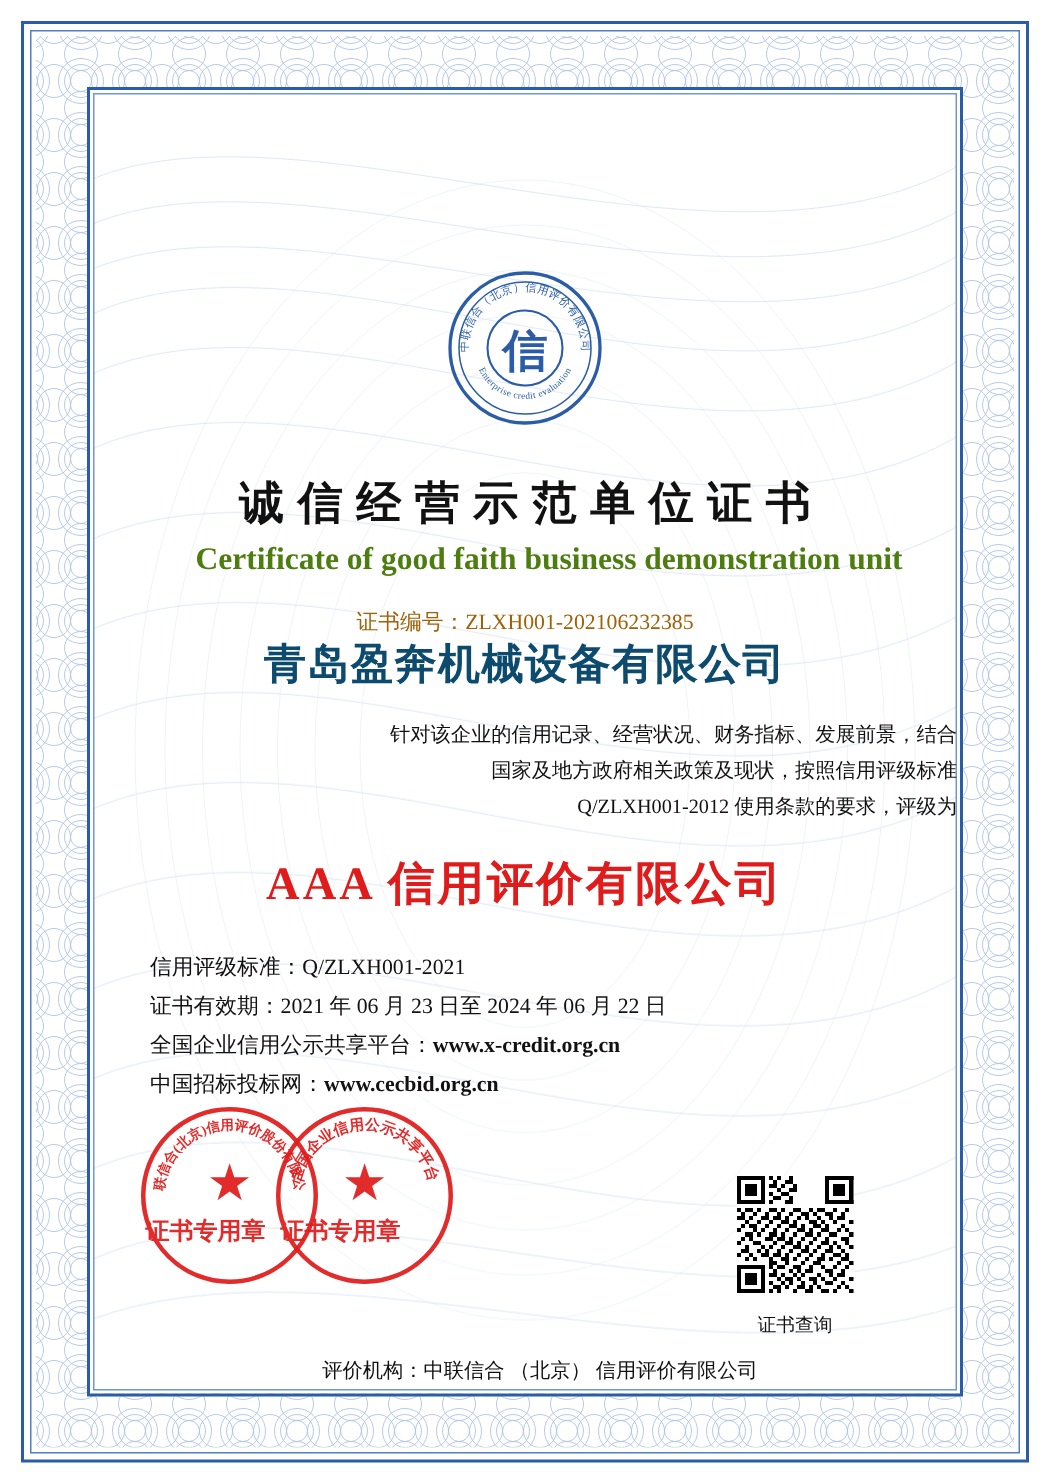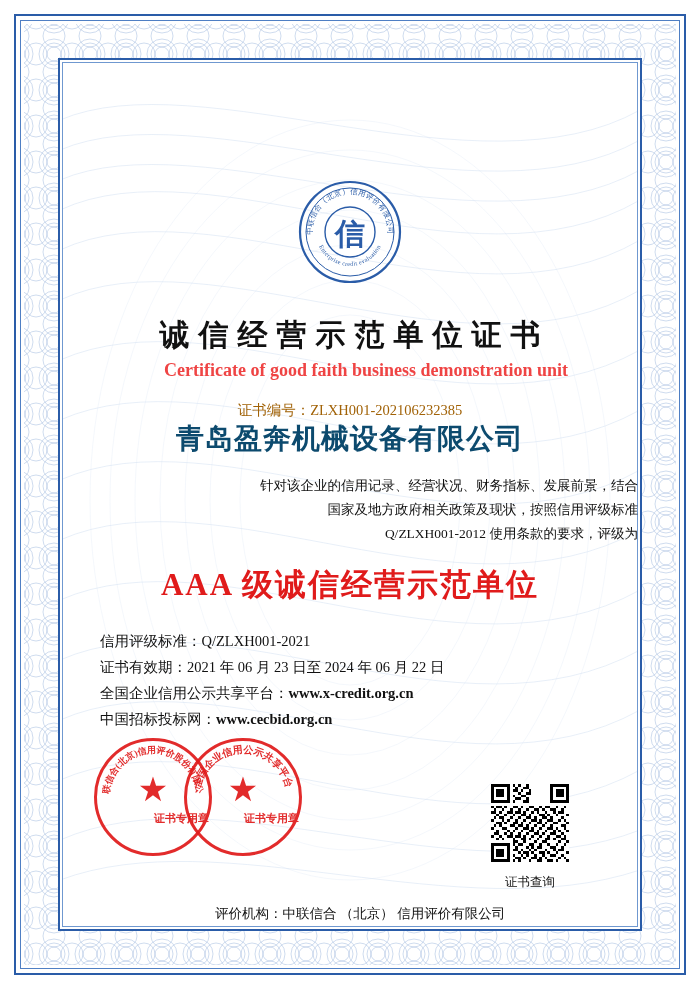--- a/index.html
+++ b/index.html
@@ -80,23 +80,23 @@
     margin-top: 31px;
     font-size: 30px;
     font-weight: bold;
     letter-spacing: 9px;
     color: #111111;
     font-family: "Liberation Serif", serif;
     text-indent: 9px;
   }
   .title-en {
     margin-top: 4px;
-    font-size: 18px;
+    font-size: 21px;
     font-weight: bold;
-    color: #ef4444;
+    color: #4d7c0f;
     font-family: "Liberation Serif", serif;
     padding-left: 32px;
   }
 
   .cert-no {
     margin-top: 20px;
     font-size: 14.5px;
     color: #a16207;
     font-family: "Liberation Serif", serif;
   }
@@ -169,22 +169,22 @@
     height: 34px;
     color: #e01b1b;
     font-size: 34px;
     line-height: 34px;
   }
   .seal-sub {
     position: absolute;
     left: 0;
     right: 0;
     top: 70px;
-    text-align: right;
-    font-size: 11px;
+    text-align: left;
+    font-size: 16px;
     font-weight: bold;
     color: #e01b1b;
     font-family: "Liberation Serif", serif;
   }
   .seal-arc {
     position: absolute;
     left: 0; top: 0;
     width: 112px; height: 112px;
   }
 
@@ -309,21 +309,21 @@
     <div class="cert-no">证书编号：ZLXH001-202106232385</div>
 
     <div class="company">青岛盈奔机械设备有限公司</div>
 
     <div class="body-text">
       <div>针对该企业的信用记录、经营状况、财务指标、发展前景，结合</div>
       <div>国家及地方政府相关政策及现状，按照信用评级标准</div>
       <div>Q/ZLXH001-2012 使用条款的要求，评级为</div>
     </div>
 
-    <div class="grade">AAA 级诚信经营示范单位</div>
+    <div class="grade">AAA 信用评价有限公司</div>
 
     <div class="details">
       <div class="row">
         <span>信用评级标准：</span><span>Q/ZLXH001-2021</span>
       </div>
       <div class="row">
         <span>证书有效期：</span><span>2021 年 06 月 23 日至 2024 年 06 月 22 日</span>
       </div>
       <div class="row">
         <span>全国企业信用公示共享平台：</span><span class="url">www.x-credit.org.cn</span>

